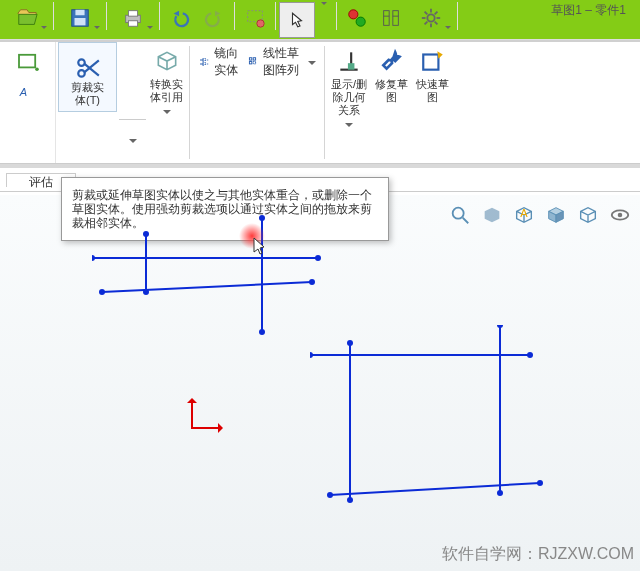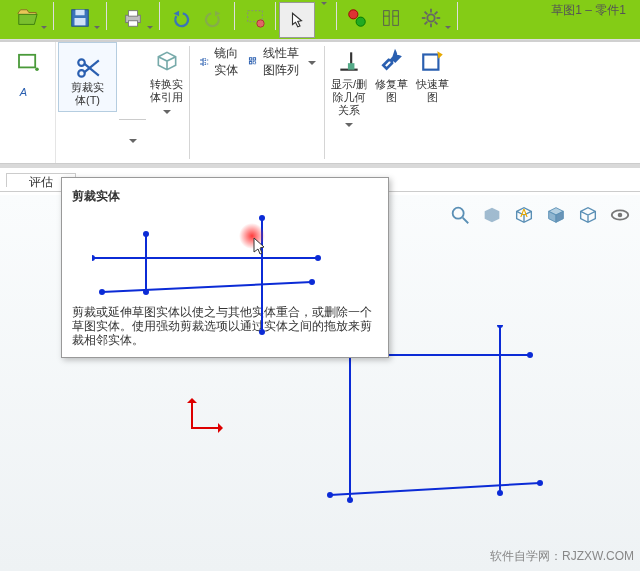--- a/index.html
+++ b/index.html
@@ -40,21 +40,21 @@
 
 .origin{position:absolute}
 .origin .ax{position:absolute;background:#d00}
 .origin .arrow{position:absolute;width:0;height:0}
 
 .tooltip{position:absolute;background:#fff;border:1px solid #999;box-shadow:2px 2px 6px rgba(0,0,0,0.25);padding:10px;width:328px}
 .tooltip .tt-title{font-weight:bold;margin-bottom:100px}
 .tooltip .tt-text{font-size:12px;line-height:14px}
 .tt-sketch{position:absolute;top:34px;left:30px}
 
-.watermark{position:absolute;right:6px;bottom:6px;font-size:12px;color:#888}
+.watermark{position:absolute;right:6px;bottom:6px;font-size:16px;color:#888}
 .canvas-sketch{position:absolute}
 </style>
 </head>
 <body>
 
 <div class="toolbar-top">
   <div class="tb-btn wide">
     <svg viewBox="0 0 24 24">
         <path fill="#e8c658" stroke="#8a6d1f" d="M2 7l3-4h7l2 3h8v3H5z"></path>
         <path fill="#7abf2e" stroke="#3b7a0f" d="M3 8h20l-3 11H3z"></path>
@@ -321,21 +321,20 @@
     <div class="ax" style="left:0;top:0;width:28px;height:2px"></div>
     <div class="ax" style="left:0;top:-26px;width:2px;height:28px"></div>
     <div class="arrow" style="left:27px;top:-4px;border:5px solid transparent;border-left-color:#d00"></div>
     <div class="arrow" style="left:-4px;top:-34px;border:5px solid transparent;border-bottom-color:#d00"></div>
   </div>
 
   <div class="watermark">软件自学网：RJZXW.COM</div>
 </div>
 
 <div class="tooltip" style="left:61px;top:177px">
-  <div class="tt-title">剪裁实体</div>
   <svg class="tt-sketch" width="260" height="140">
     <defs>
       <radialGradient id="glow">
           <stop offset="0" stop-color="#ff3a3a"></stop>
           <stop offset="1" stop-color="#ff3a3a" stop-opacity="0"></stop>
         </radialGradient>
     </defs>
     <g id="tt-lines" stroke="#0b2bd6" stroke-width="2">
         <line x1="0" y1="46" x2="226" y2="46"></line>
         <line x1="10" y1="80" x2="220" y2="70"></line>

